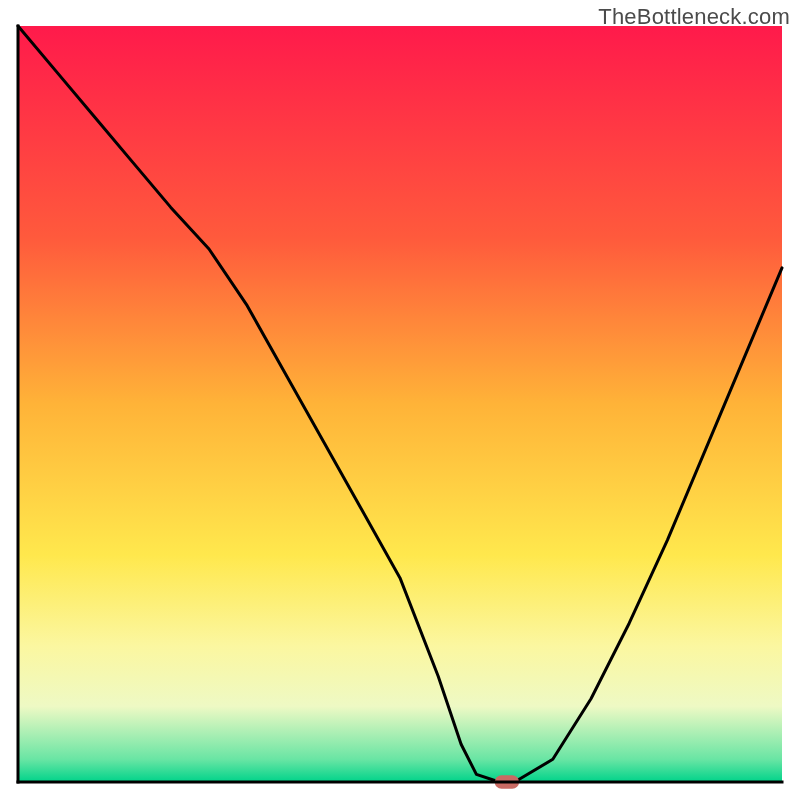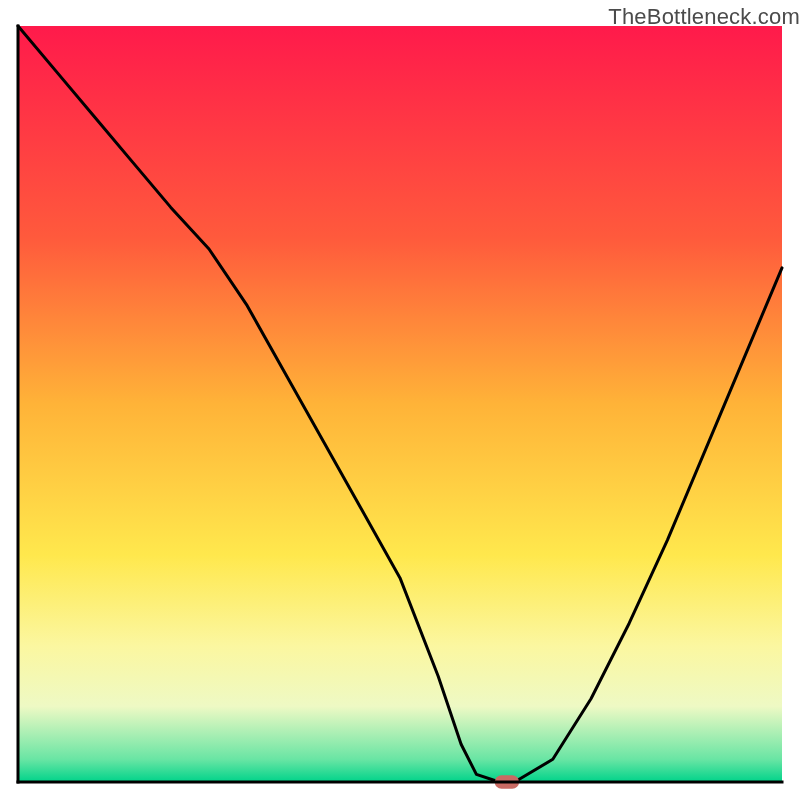--- a/index.html
+++ b/index.html
@@ -11,21 +11,21 @@
     background: #fff;
   }
   .chart-container {
     position: relative;
     width: 800px;
     height: 800px;
   }
   .watermark {
     position: absolute;
     top: 4px;
-    right: 0;
+    right: 10px;
     font-size: 22px;
     font-weight: 500;
     color: #4b4b4b;
     letter-spacing: 0.2px;
     z-index: 10;
   }
   svg.plot {
     position: absolute;
     top: 0;
     left: 0;

